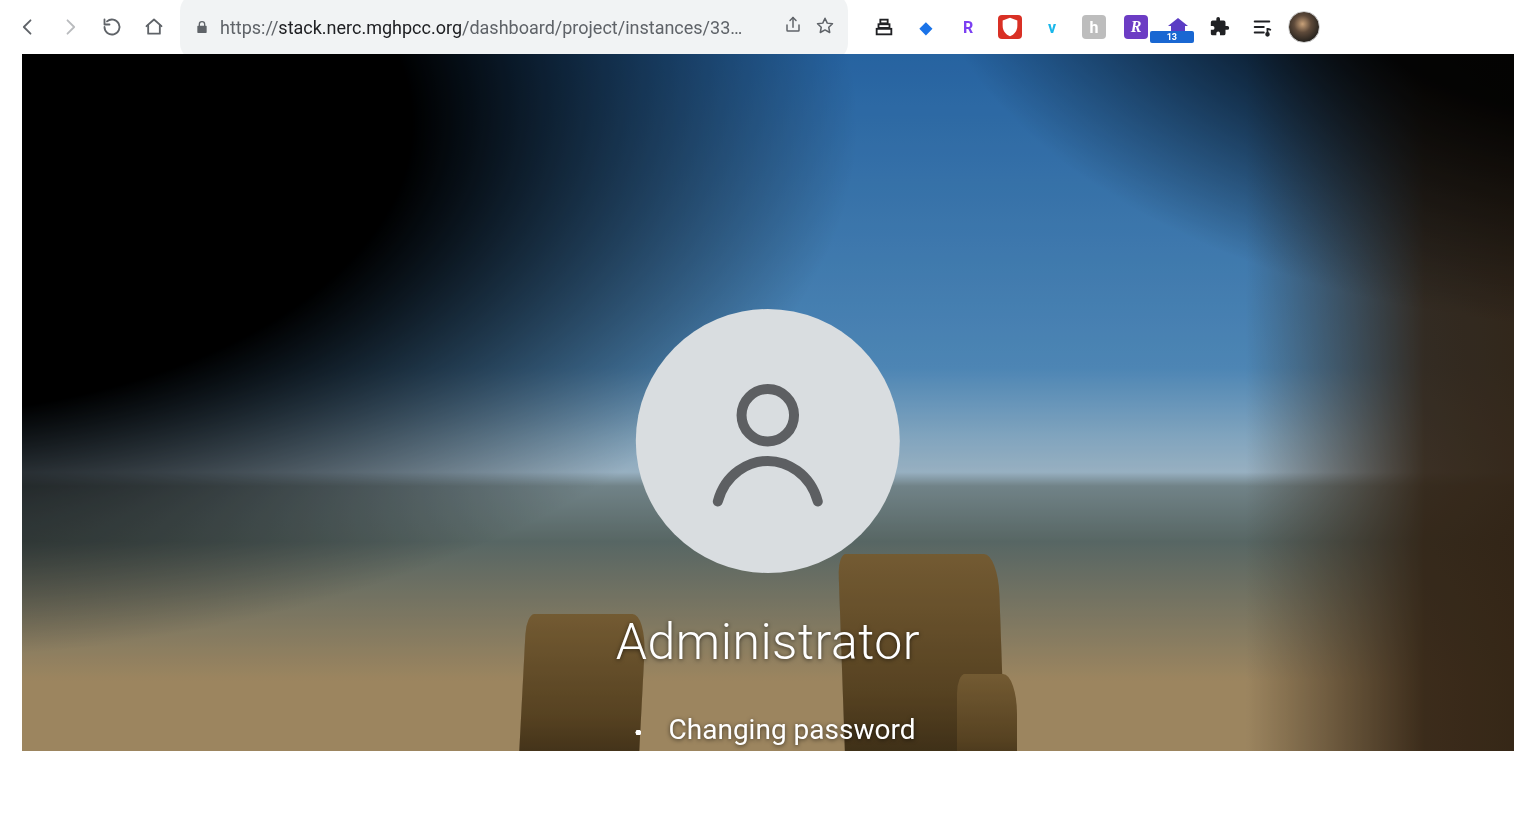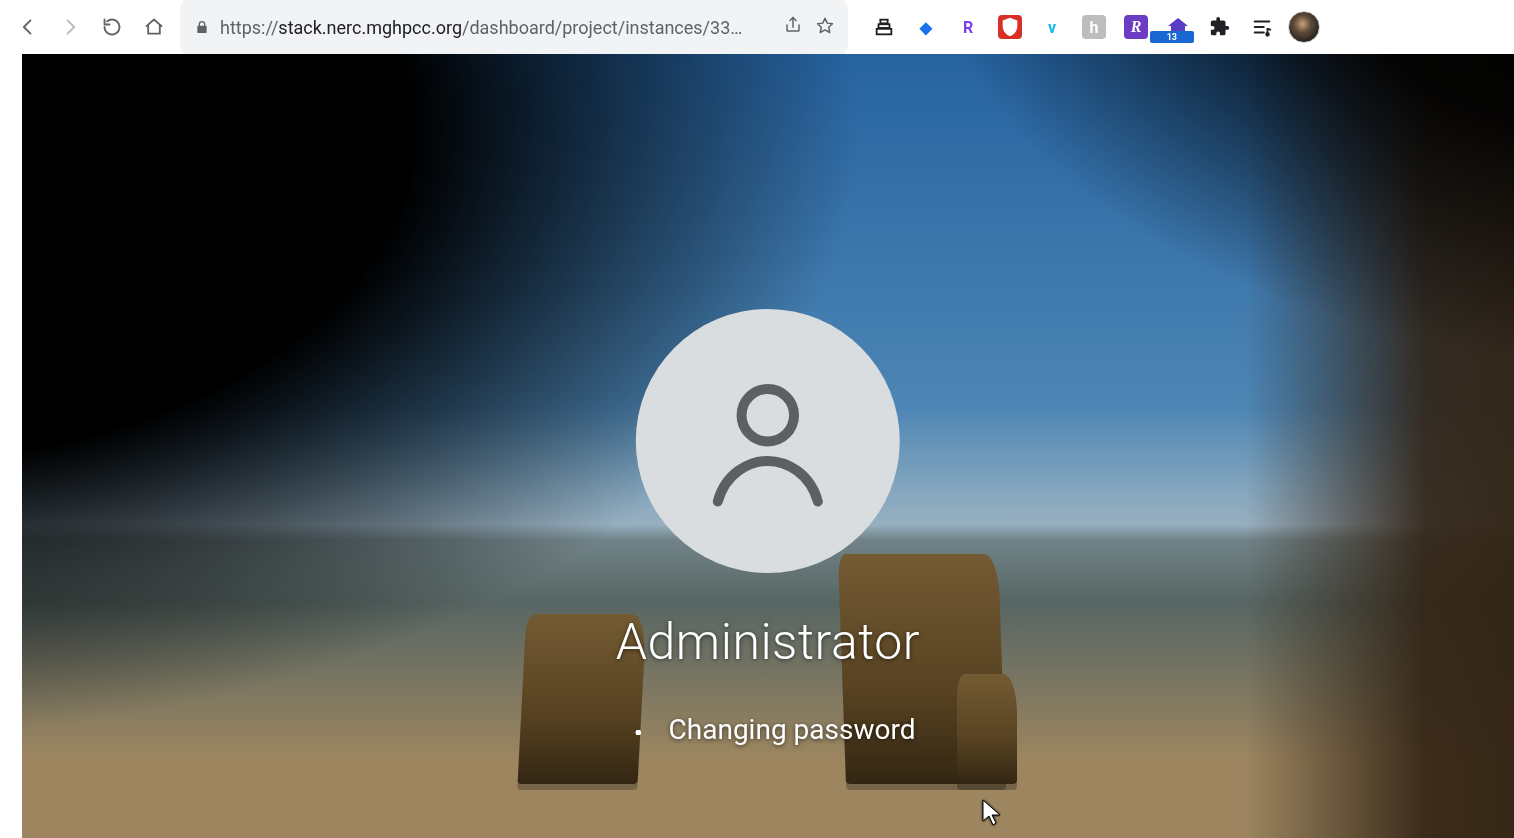--- a/index.html
+++ b/index.html
@@ -108,21 +108,21 @@
     height: 30px;
     border-radius: 50%;
     background: radial-gradient(circle at 45% 40%, #c9a27a 0%, #5e4a3a 35%, #2b2620 70%);
     border: 1px solid #d0d0d0;
     cursor: pointer;
     margin-left: 4px;
   }
 
   
   .content-wrap {
-    height: 784px; 
+    height: 697px; 
     background: #fff;
     display: flex;
   }
   .left-gutter {
     width: 22px;
     background: #fff;
   }
   .console {
     flex: 1 1 auto;
     position: relative;

